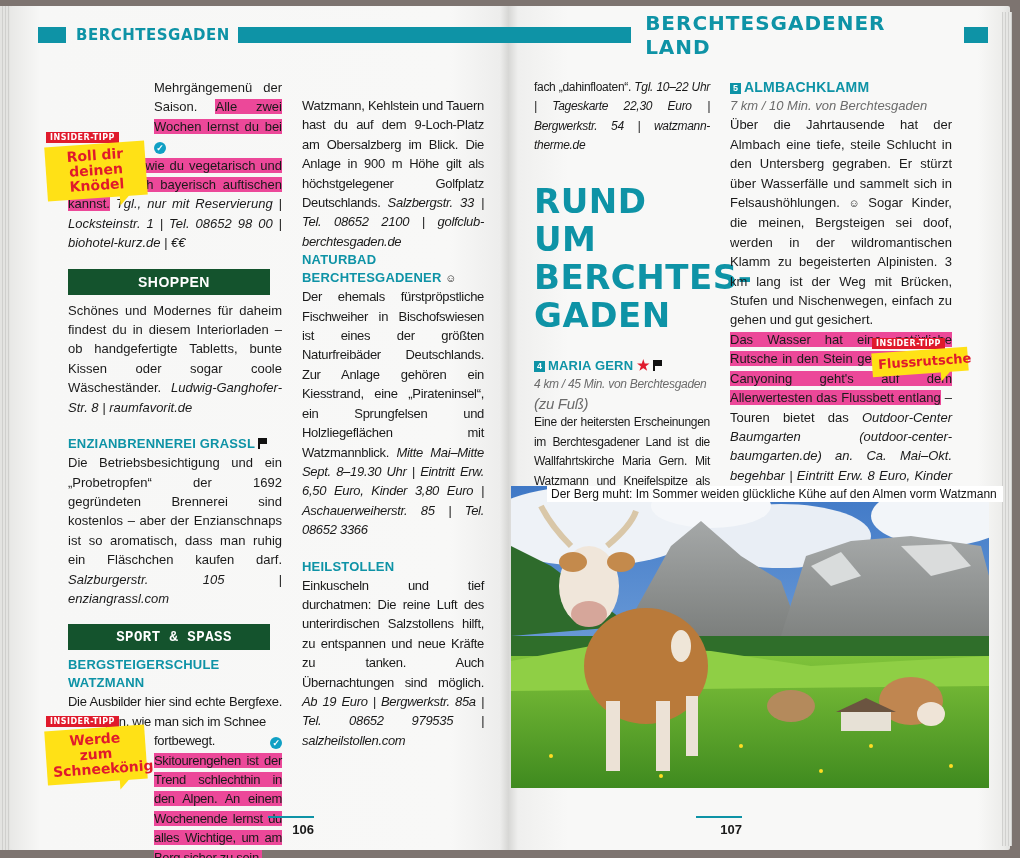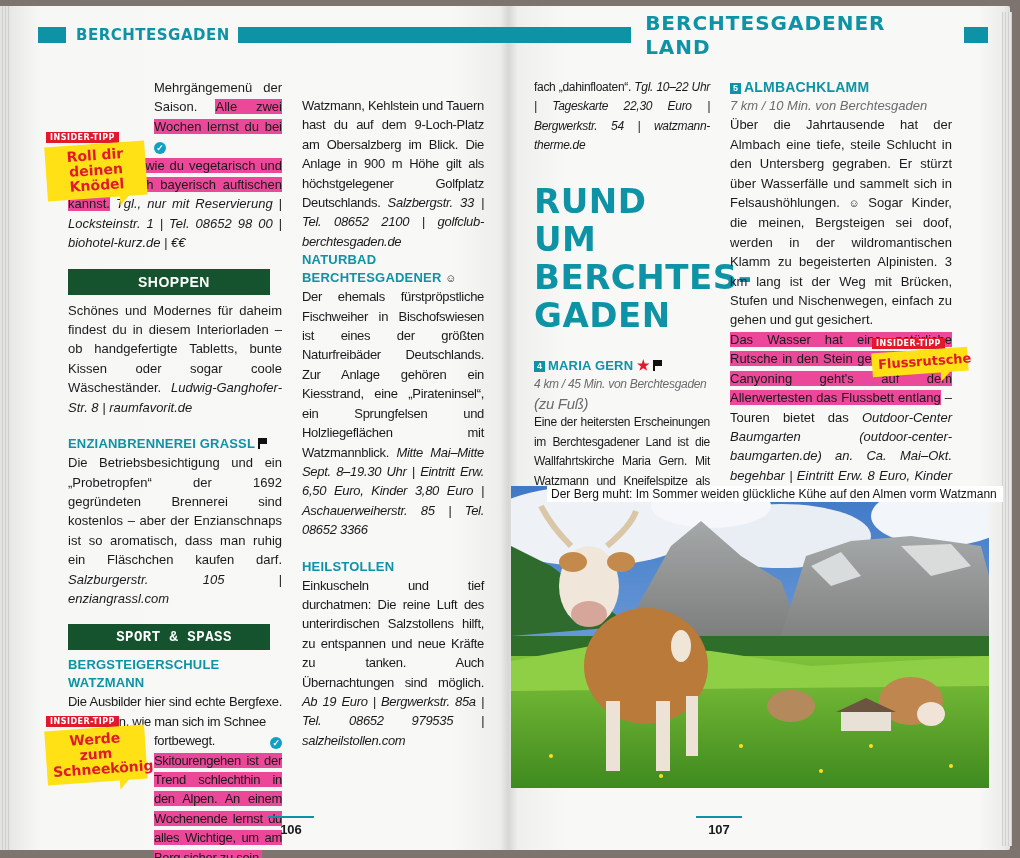--- a/index.html
+++ b/index.html
@@ -54,21 +54,21 @@
   .kid-icon { display: inline-block; font-size: 11px; color: #222; vertical-align: 0; }
   .star-icon { color: #e01a2c; font-size: 14px; }
   .num-badge { display: inline-block; background: #0e93a6; color: #fff; font-size: 9px; width: 11px; height: 11px; line-height: 11px; text-align: center; vertical-align: 1px; margin-right: 3px; }
   .map-icon { display: inline-block; font-size: 10px; color: #0e93a6; }
 
   .big-title { color: #0e93a6; font-family: "DejaVu Sans", sans-serif; font-weight: bold; font-size: 34px; line-height: 38px; letter-spacing: 0.5px; text-align: left; }
 
   .photo { position: absolute; left: 511px; top: 486px; width: 478px; height: 302px; overflow: hidden; }
   .caption { position: absolute; left: 547px; top: 486px; z-index: 2; background: #fff; font-size: 12px; line-height: 16px; padding: 0 6px 0 4px; color: #111; }
 
-  .page-num { position: absolute; top: 822px; width: 46px; text-align: center; font-weight: bold; font-size: 13px; }
+  .page-num { position: absolute; top: 822px; width: 46px; text-align: right; font-weight: bold; font-size: 13px; }
   .page-num::before { content: ""; position: absolute; left: 0; right: 0; top: -6px; height: 2px; background: #0e93a6; }
 </style>
 </head>
 <body>
 
 <div class="book">
   <div class="page-edges-l"></div>
   <div class="page left"></div>
   <div class="page right"></div>
   <div class="page-edges-r"></div>

